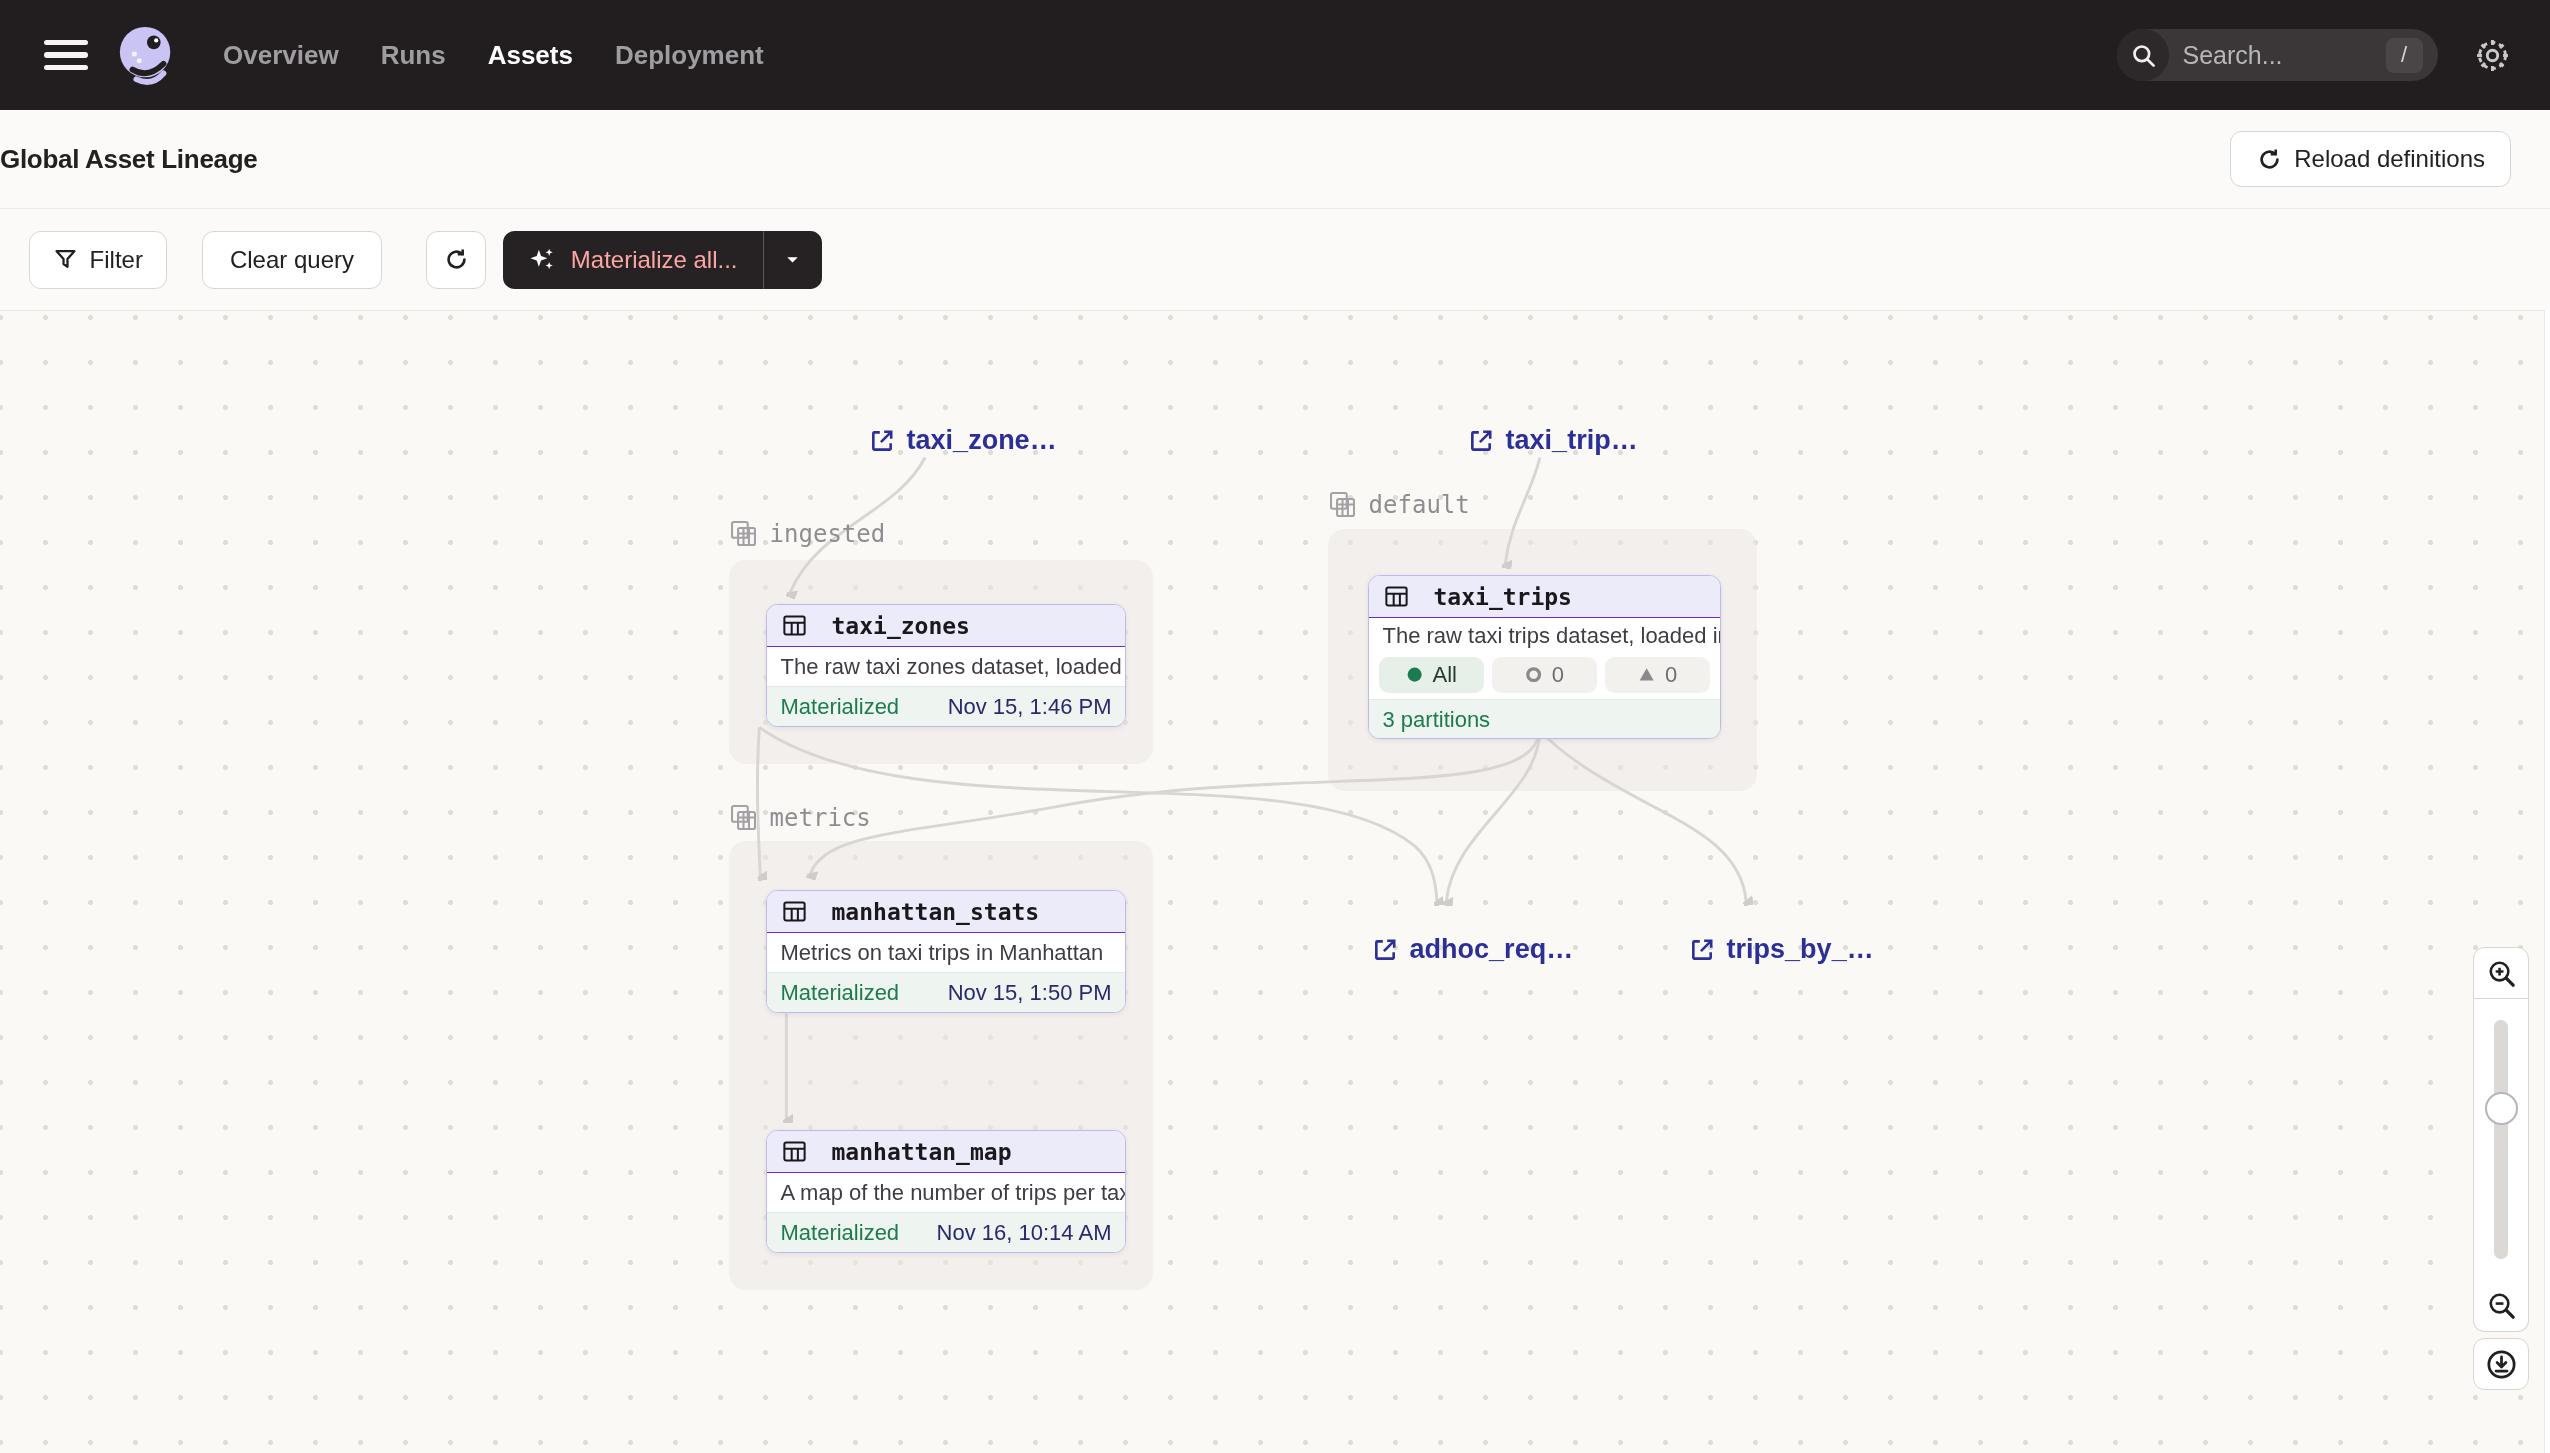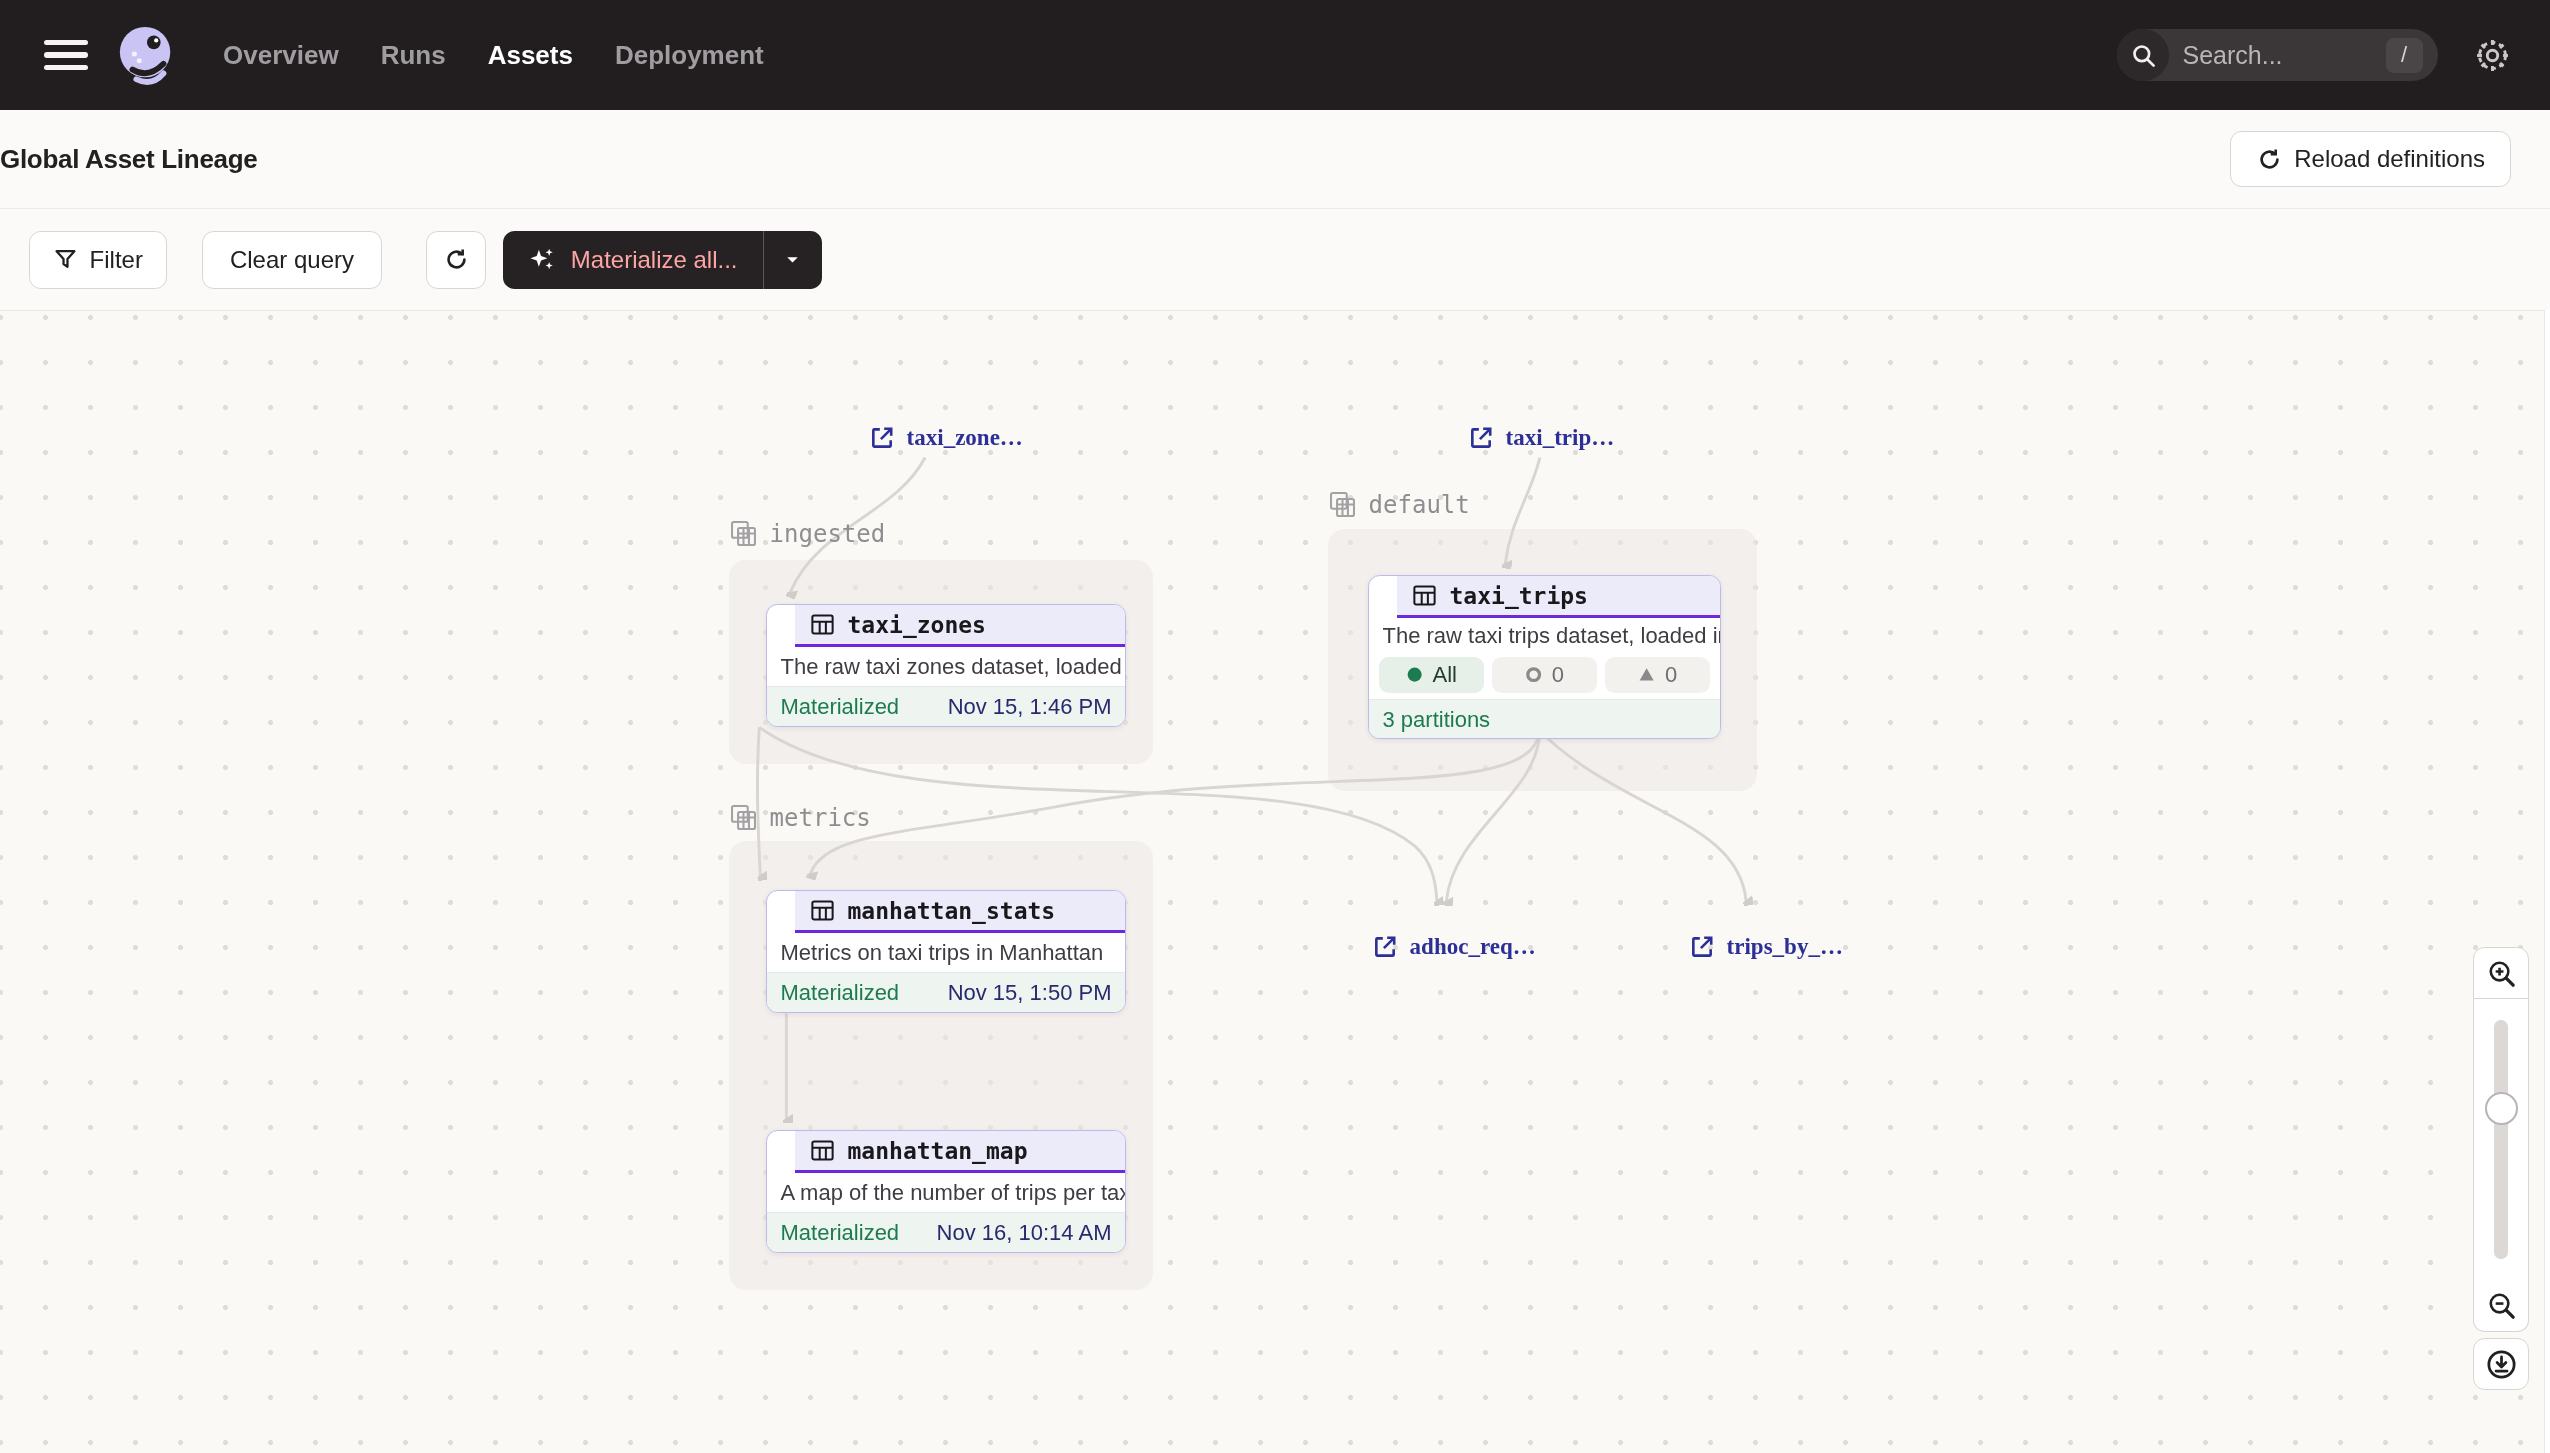--- a/index.html
+++ b/index.html
@@ -62,38 +62,38 @@
     background-image:radial-gradient(#e0ddd9 2.5px, transparent 2.6px);
     background-size:45px 45px; background-position:23px 29px; }
   .edges { position:absolute; left:0; top:0; width:2545px; height:1143px; }
 
   .groupbox { position:absolute; background:rgba(235,232,228,0.55); border-radius:17.3px; }
   .grouplabel { position:absolute; display:flex; align-items:flex-end; gap:11.6px;
     font-family:"DejaVu Sans Mono", monospace; font-size:24px; color:#8f8d90; }
 
   .node { position:absolute; width:360px; border:1.9px solid #bdb9ec; border-radius:11.6px;
     background:#ffffff; box-shadow:0 1.9px 4.8px rgba(30,25,60,0.07); overflow:hidden; cursor:pointer; }
-  .node .nhead { height:42px; background:#ecebfa; display:flex; align-items:center; gap:12px;
-    padding:0 13.5px; border-bottom:3px solid #6d28d9;margin-left:28px; }
+  .node .nhead { height:42px; background:#ecebfa; display:flex; align-items:center; gap:24px;
+    padding:0 13.5px; border-bottom:1px solid #6d28d9; }
   .node .nname { font-family:"DejaVu Sans Mono", monospace; font-size:23px; font-weight:700; color:#1b181c; }
   .node .ndesc { height:39px; line-height:39px; padding:0 13.5px; font-size:22px; color:#3f3d43;
     white-space:nowrap; overflow:hidden; background:#ffffff; }
   .node .nfoot { height:40px; background:#eef4f0; border-top:1px solid #e3eae5; display:flex;
     align-items:center; justify-content:space-between; padding:0 13.5px; font-size:22px; }
   .status-green { color:#1c7b4f; }
   .ntime { color:#282a6e; }
   .pillsrow { height:46px; display:flex; gap:7.7px; padding:3.9px 9.6px 5.8px 9.6px; background:#ffffff; }
   .pill { flex:1; border-radius:9.6px; display:flex; align-items:center; justify-content:center;
     gap:9.6px; font-size:22px; color:#6f6d72; background:#f3f1ee; }
   .pill.green { background:#e7efe9; color:#233c31; }
   .nfoot-single { height:39px; line-height:39px; background:#eef4f0; border-top:1px solid #e3eae5;
     padding:0 13.5px; font-size:22px; }
 
   .extlink { position:absolute; display:flex; align-items:center; gap:11.6px; cursor:pointer;
-    font-family:Liberation Serif, serif; font-size:23px; font-weight:600; color:#2b2f97; }
+    font-family:Liberation Sans, sans-serif; font-size:27px; font-weight:600; color:#2b2f97; }
 
   
   .zoomstack { position:absolute; left:2473px; top:636px; width:56px; }
   .zbtn { width:56px; height:52px; background:#ffffff; border:1.9px solid #d8d5d2; display:flex;
     align-items:center; justify-content:center; cursor:pointer; }
   .zbtn.top { border-radius:11.6px 11.6px 0 0; }
   .zbtn.bottom { border-radius:0 0 11.6px 11.6px; border-top:none; }
   .sliderpanel { width:56px; height:281px; background:#ffffff; border-left:1.9px solid #d8d5d2;
     border-right:1.9px solid #d8d5d2; position:relative; }
   .groove { position:absolute; left:20px; top:21px; width:13.5px; height:239px; background:#dbd8d5; border-radius:6.7px; }

